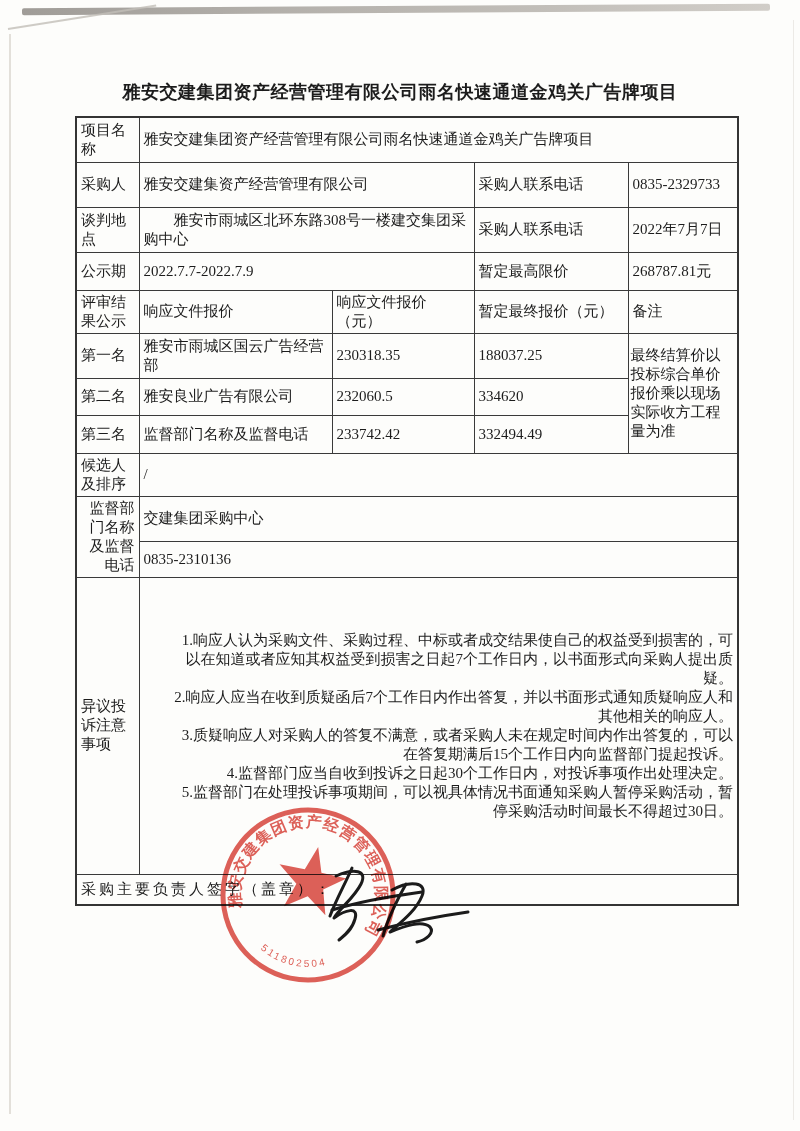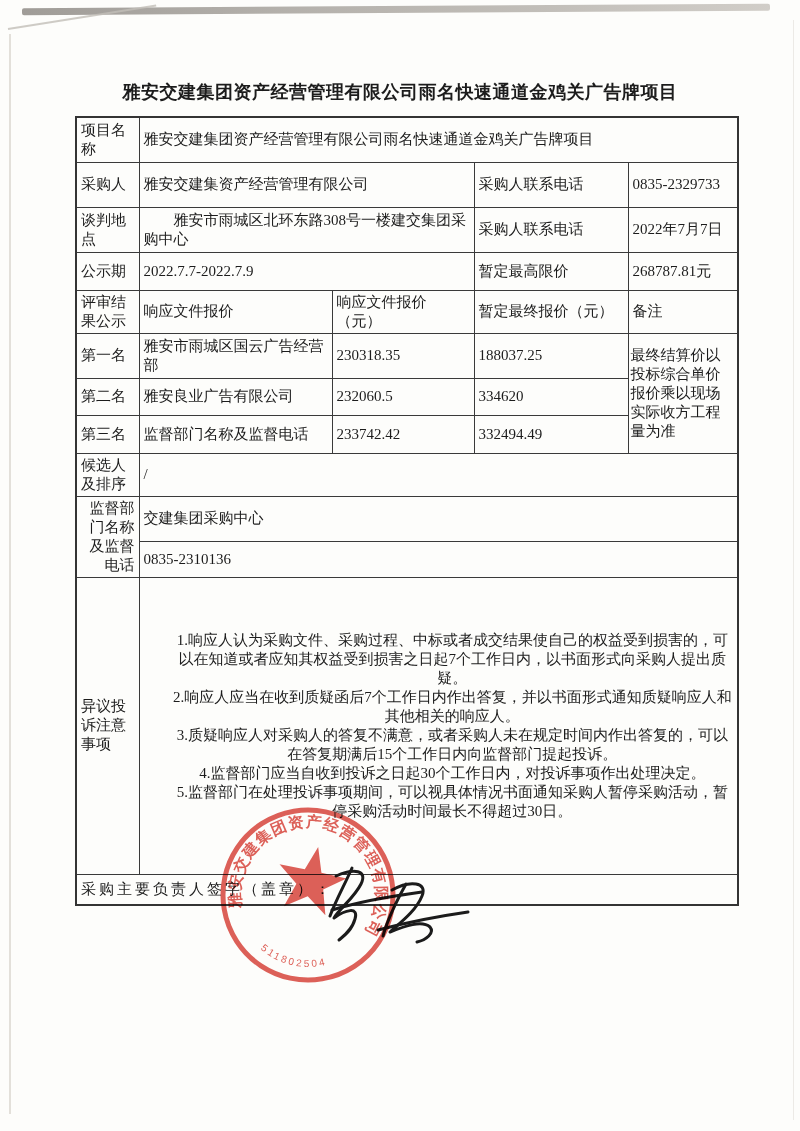--- a/index.html
+++ b/index.html
@@ -26,21 +26,21 @@
     border-collapse:collapse;table-layout:fixed;
     border:2px solid #343434;}
   table.main td{border:1px solid #3a3a3a;font-size:15px;padding:2px 4px;
     vertical-align:middle;word-break:break-all;line-height:19px;}
   td.lab{padding:2px 1px 2px 2px;text-align:left;}
   td.center{text-align:left;}
   td.val{text-align:left;padding-left:6px;}
   td.sup-lab{text-align:right;padding:2px 1px;}
   .indent2{text-indent:2em;display:block;}
   td.objection-cell{padding:6px 4px 6px 5px;line-height:21px;}
-  .obj-item{text-align:center;margin-left:28px;}
+  .obj-item{text-align:right;margin-left:28px;}
   td.sig-cell{padding-left:8px;letter-spacing:3px;font-size:15.5px;}
 
   
   .stamp{position:absolute;left:213px;top:800px;width:190px;height:190px;
     mix-blend-mode:multiply;opacity:.85;z-index:4;pointer-events:none;}
   .signature{position:absolute;left:318px;top:850px;width:170px;height:100px;
     z-index:3;pointer-events:none;}
 </style>
 </head>
 <body>

